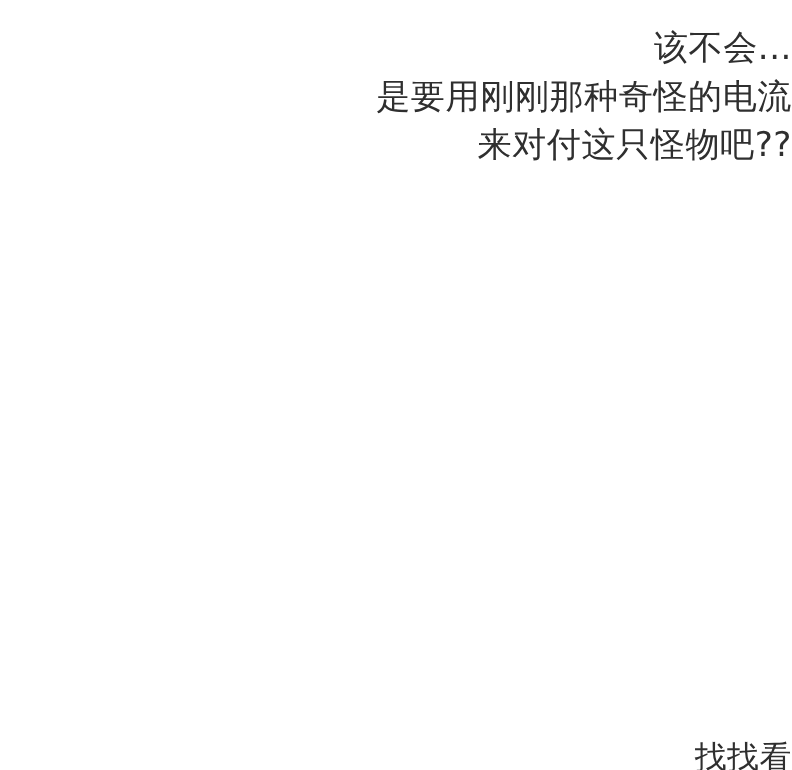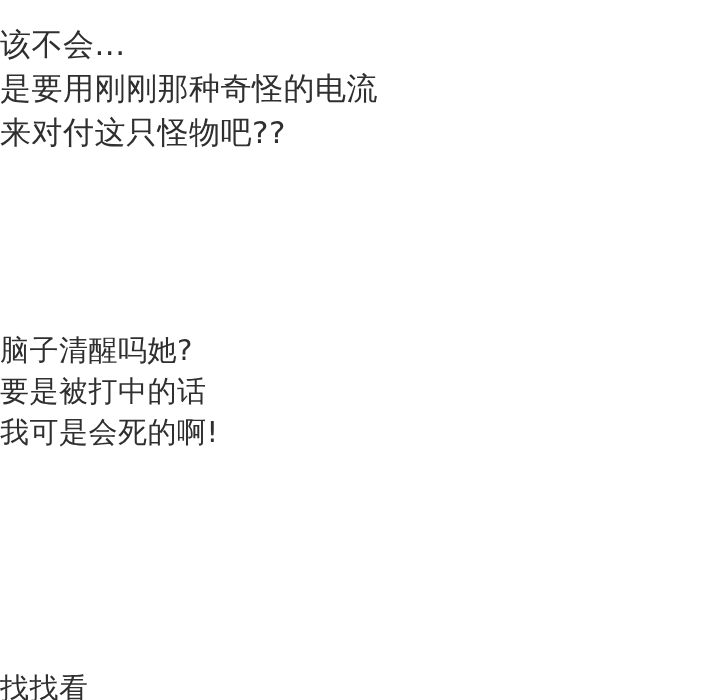--- a/index.html
+++ b/index.html
@@ -17,21 +17,21 @@
   .page {
     position: relative;
     width: 720px;
     height: 700px;
     background: #ffffff;
   }
   .text-block {
     position: absolute;
     left: 0;
     width: 720px;
-    text-align: left;
+    text-align: right;
     line-height: 1.42;
     letter-spacing: 0.5px;
     color: #2f2f2f;
     white-space: pre-line;
   }
   .block-1 {
     top: 22px;
     font-size: 31px;
   }
   .block-2 {
@@ -45,19 +45,16 @@
 </style>
 </head>
 <body>
 
 <div class="page">
 
   <div class="text-block block-1">该不会...
 是要用刚刚那种奇怪的电流
 来对付这只怪物吧??</div>
 
-  <div class="text-block block-2">脑子清醒吗她?
-要是被打中的话
-我可是会死的啊!</div>
 
   <div class="text-block block-3">找找看</div>
 
 </div>
 
 </body></html>

